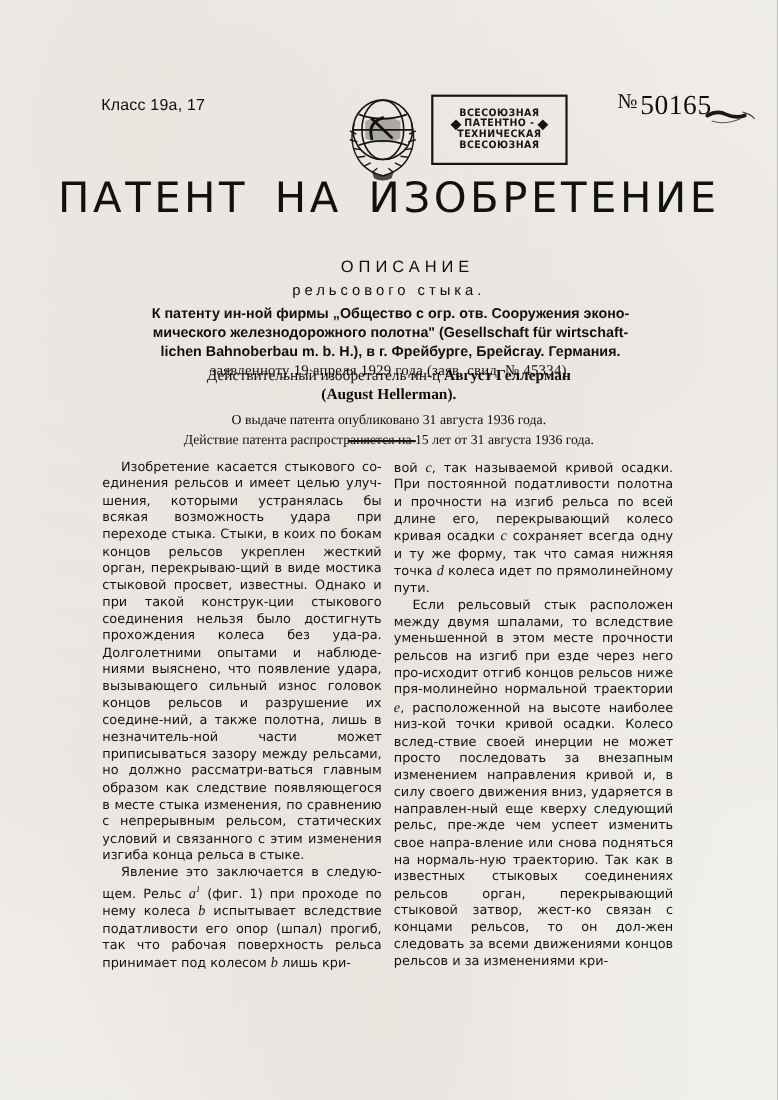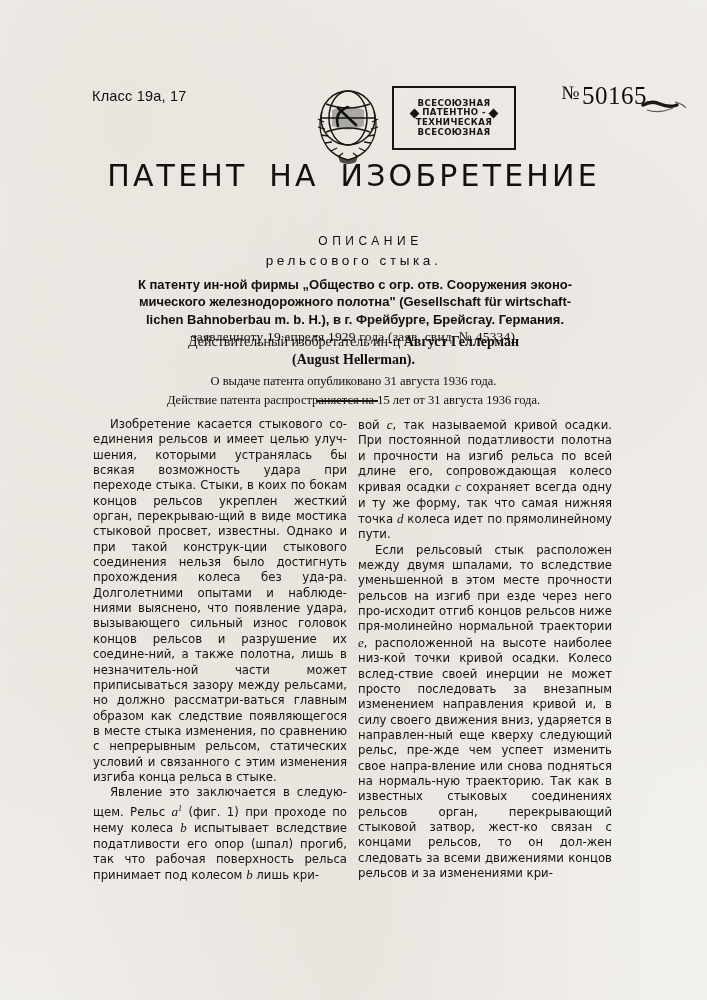--- a/index.html
+++ b/index.html
@@ -111,35 +111,35 @@
     flex: none;
   }
 
   
   .main-title {
     position: absolute;
     left: 0; right: 0;
     top: 158px;
     text-align: center;
     font-family: "DejaVu Sans", sans-serif;
-    font-size: 30px;
+    font-size: 38px;
     letter-spacing: 3.2px;
     word-spacing: 9px;
     color: #121110;
   }
 
   
   .desc-head {
     position: absolute;
     left: 0; right: 0;
     top: 234px;
     text-align: center;
   }
   .desc-word {
-    font-size: 12px;
+    font-size: 15px;
     letter-spacing: 4.5px;
     word-spacing: 4px;
     padding-left: 34px;
   }
   .desc-sub {
     margin-top: 5px;
     font-size: 13.5px;
     letter-spacing: 3.6px;
   }
 
@@ -301,19 +301,19 @@
   <div class="rule"></div>
 
   <div class="body-cols">
 
     <div class="col">
       <p class="indent">Изобретение касается стыкового со-единения рельсов и имеет целью улуч-шения, которыми устранялась бы всякая возможность удара при переходе стыка. Стыки, в коих по бокам концов рельсов укреплен жесткий орган, перекрываю-щий в виде мостика стыковой просвет, известны. Однако и при такой конструк-ции стыкового соединения нельзя было достигнуть прохождения колеса без уда-ра. Долголетними опытами и наблюде-ниями выяснено, что появление удара, вызывающего сильный износ головок концов рельсов и разрушение их соедине-ний, а также полотна, лишь в незначитель-ной части может приписываться зазору между рельсами, но должно рассматри-ваться главным образом как следствие появляющегося в месте стыка изменения, по сравнению с непрерывным рельсом, статических условий и связанного с этим изменения изгиба конца рельса в стыке.</p>
       <p class="indent"><span>Явление это заключается в следую-щем. Рельс </span><i><span>a</span><sup>1</sup></i><span> (фиг. 1) при проходе по нему колеса </span><i>b</i><span> испытывает вследствие податливости его опор (шпал) прогиб, так что рабочая поверхность рельса принимает под колесом </span><i>b</i><span> лишь кри-</span></p>
     </div>
 
     <div class="col">
-      <p><span>вой </span><i>c</i><span>, так называемой кривой осадки. При постоянной податливости полотна и прочности на изгиб рельса по всей длине его, сопровождающая колесо кривая осадки </span><i>c</i><span> сохраняет всегда одну и ту же форму, так что самая нижняя точка </span><i>d</i><span> колеса идет по прямолинейному пути.</span></p>
+      <p><span>вой </span><i>c</i><span>, так называемой кривой осадки. При постоянной податливости полотна и прочности на изгиб рельса по всей длине его, перекрывающий колесо кривая осадки </span><i>c</i><span> сохраняет всегда одну и ту же форму, так что самая нижняя точка </span><i>d</i><span> колеса идет по прямолинейному пути.</span></p>
       <p class="indent"><span>Если рельсовый стык расположен между двумя шпалами, то вследствие уменьшенной в этом месте прочности рельсов на изгиб при езде через него про-исходит отгиб концов рельсов ниже пря-молинейно нормальной траектории </span><i>e</i><span>, расположенной на высоте наиболее низ-кой точки кривой осадки. Колесо вслед-ствие своей инерции не может просто последовать за внезапным изменением направления кривой и, в силу своего движения вниз, ударяется в направлен-ный еще кверху следующий рельс, пре-жде чем успеет изменить свое напра-вление или снова подняться на нормаль-ную траекторию. Так как в известных стыковых соединениях рельсов орган, перекрывающий стыковой затвор, жест-ко связан с концами рельсов, то он дол-жен следовать за всеми движениями концов рельсов и за изменениями кри-</span></p>
     </div>
 
   </div>
 
 </div>
 
 </body></html>

